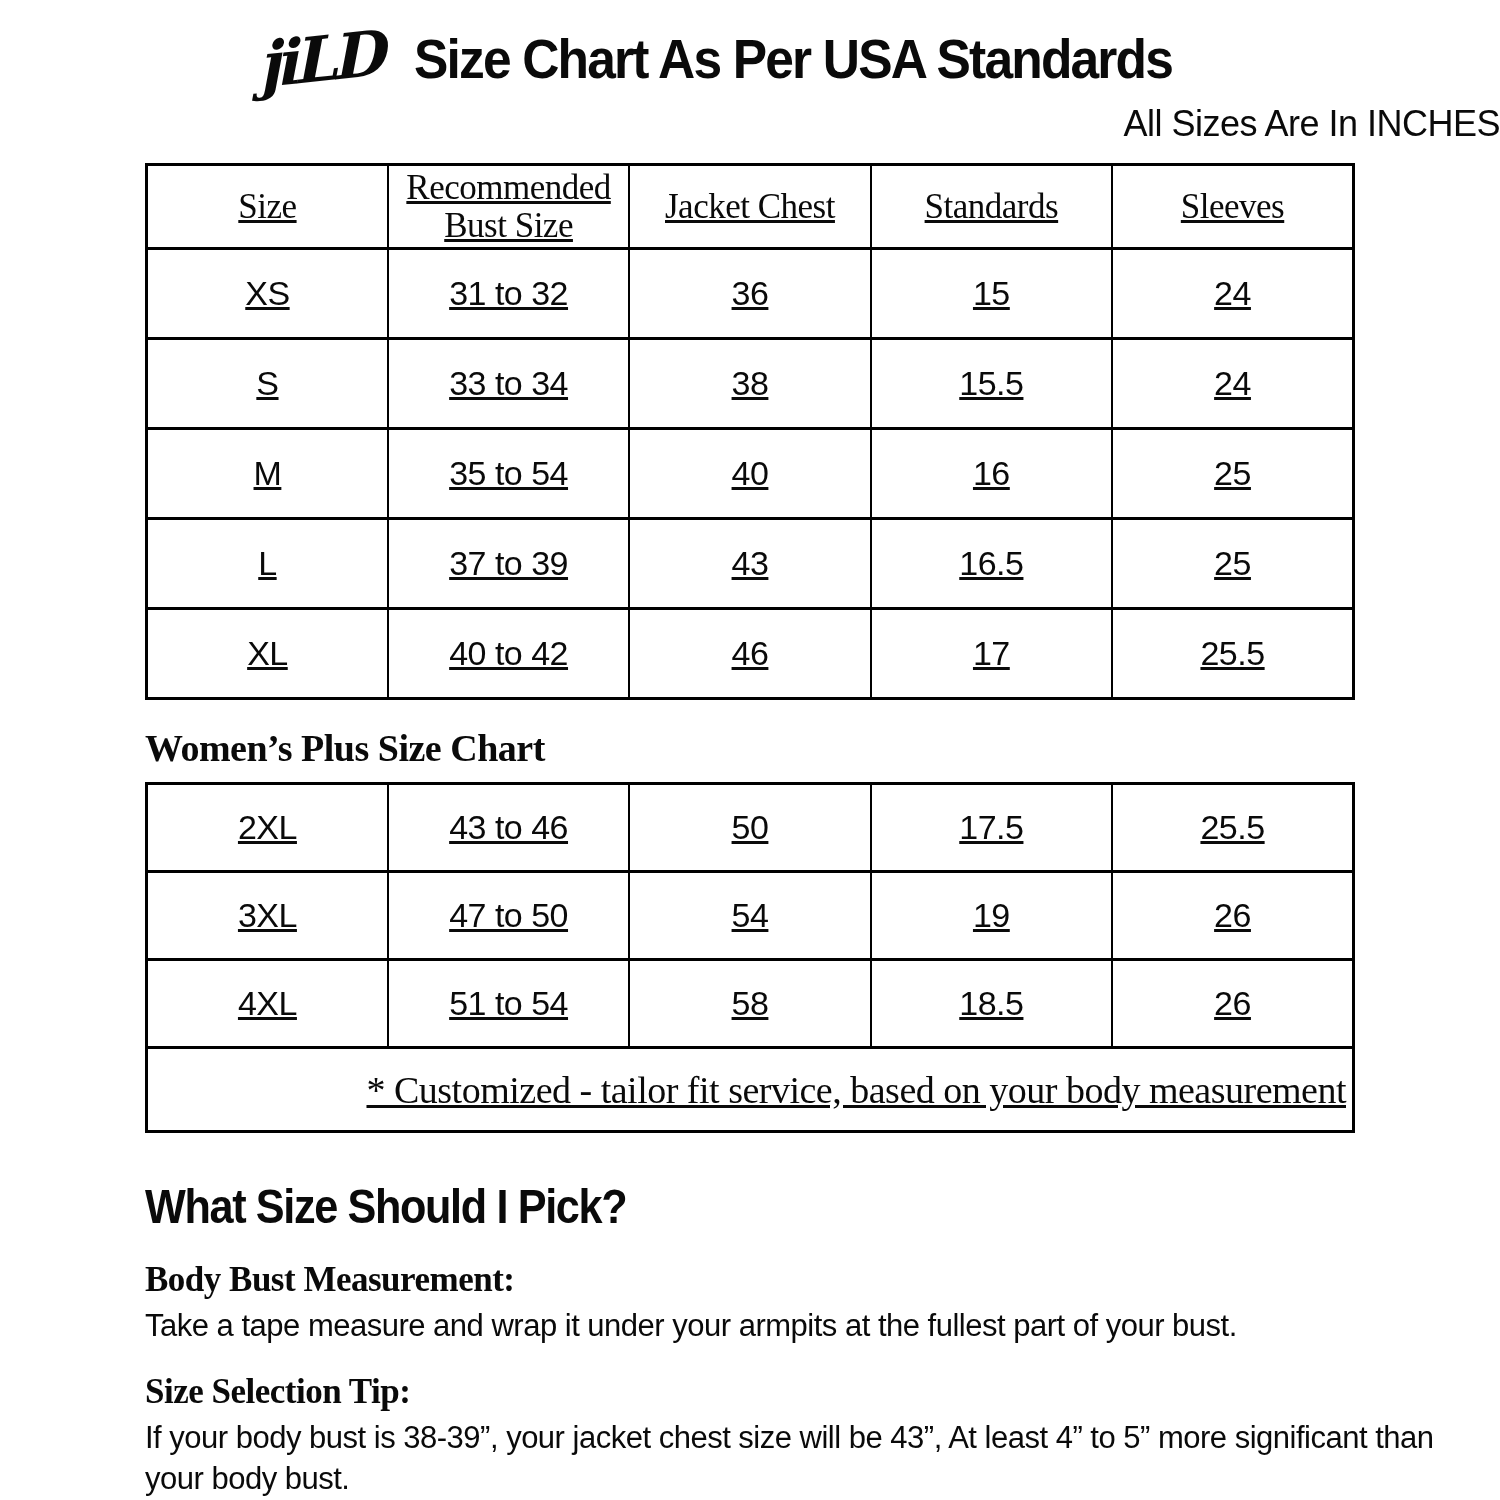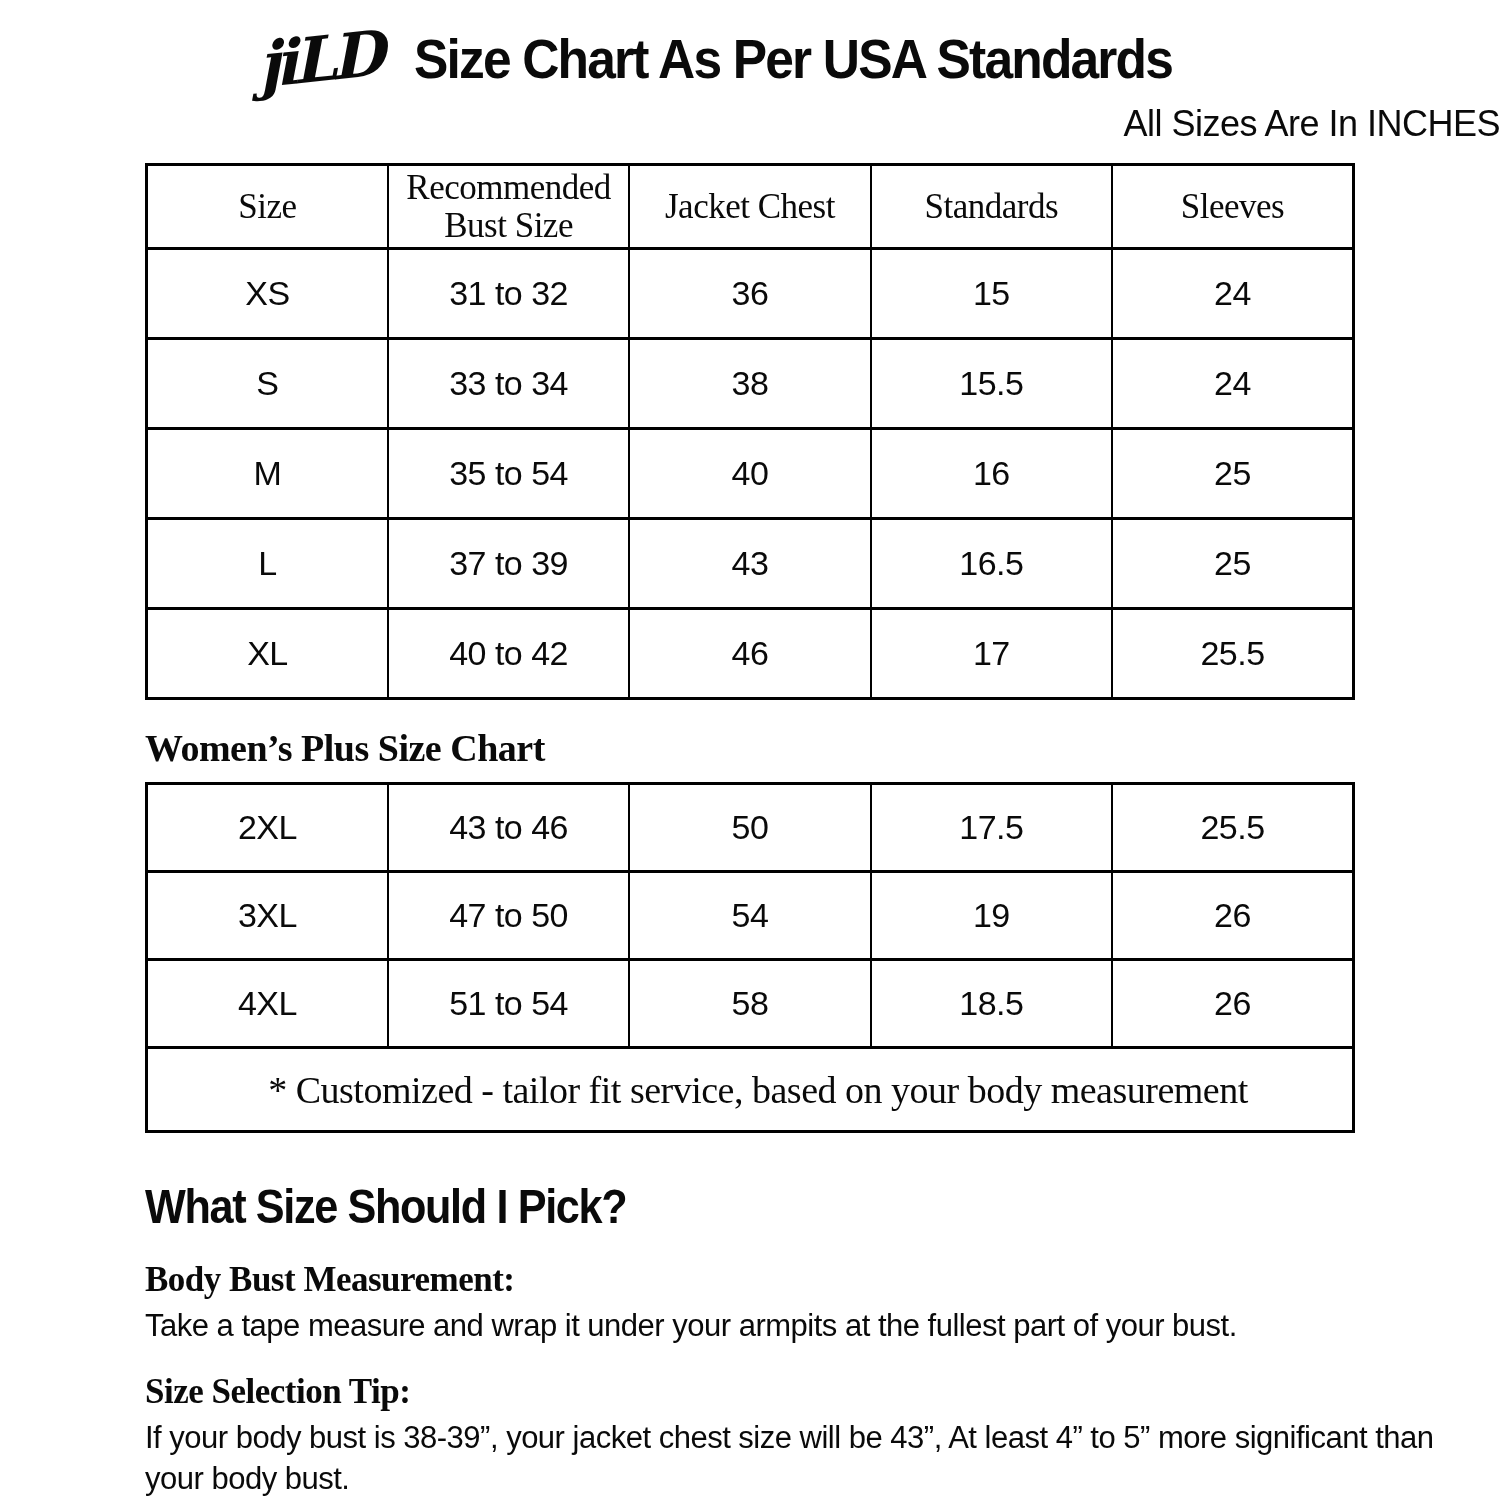--- a/index.html
+++ b/index.html
@@ -33,40 +33,41 @@
   .subtitle {
     text-align: right; font-size: 36px; letter-spacing: -0.5px;
     margin-top: 8px;
   }
 
   
   .size-table {
     border-collapse: collapse; table-layout: fixed;
     width: 1210px; margin-left: 145px;
     border: 3px solid #000;
+    text-decoration: underline;
   }
   .size-table.main { margin-top: 18px; }
   .size-table.plus { margin-top: 12px; }
   .size-table th, .size-table td {
     border: 2px solid #000;
     border-top-width: 3px; border-bottom-width: 3px;
     text-align: center; vertical-align: middle;
     padding: 0 6px; overflow: hidden;
   }
   .size-table th {
     font-family: "Liberation Serif", serif; font-weight: 400;
     font-size: 35px; line-height: 1.06; height: 84px;
     letter-spacing: -0.5px;
   }
   .size-table td { font-size: 34px; letter-spacing: -0.5px; height: 90px; }
   .size-table.plus td { height: 88px; }
   .size-table .footnote-row td {
     font-family: "Liberation Serif", serif;
     font-size: 38px; letter-spacing: -0.5px;
-    text-align: center; padding-left: 22px; height: 84px;
+    text-align: right; padding-left: 22px; height: 84px;
   }
 
   
   .plus-heading {
     margin: 26px 0 0 145px;
     font-family: "Liberation Serif", serif;
     font-size: 38px; font-weight: 700; letter-spacing: -0.5px;
   }
   .pick-heading {
     margin: 46px 0 0 145px;

